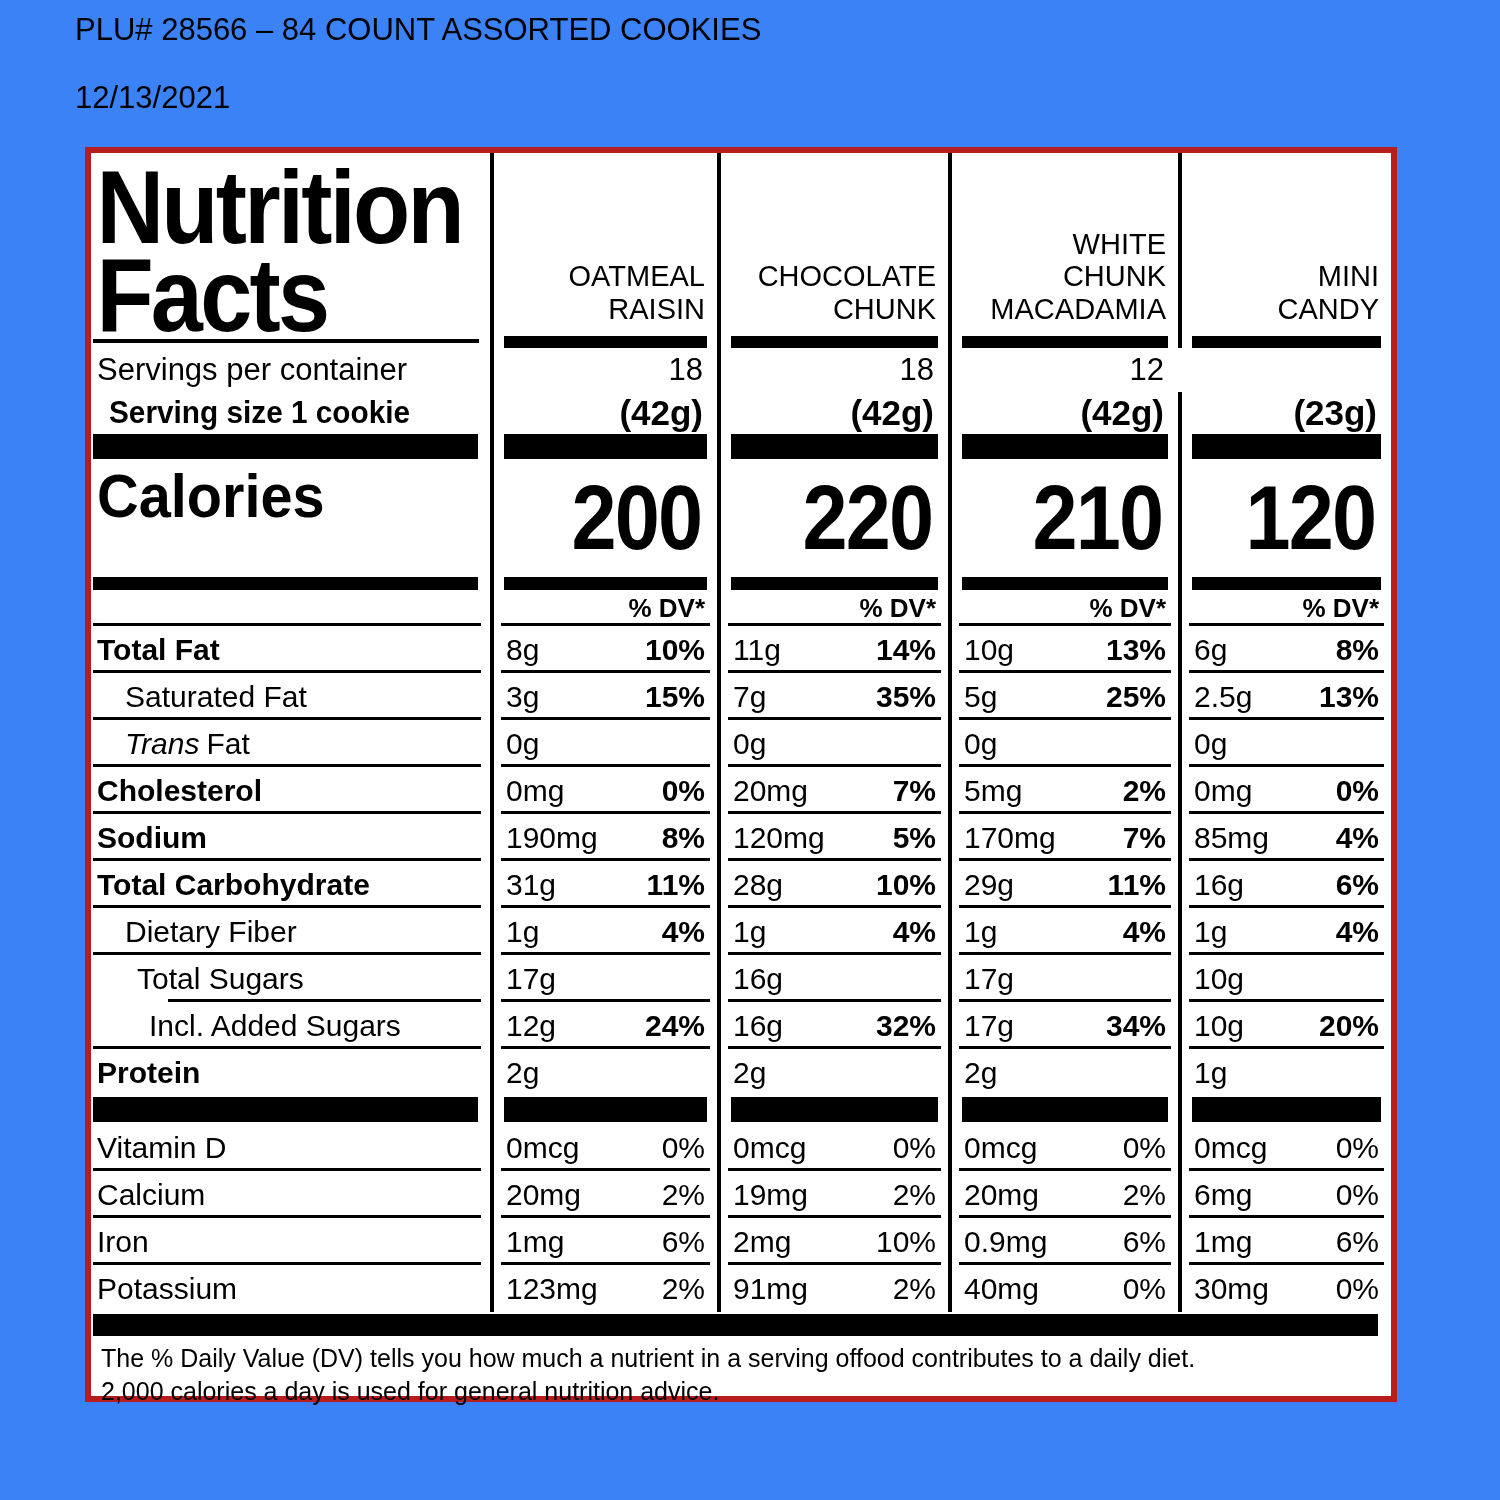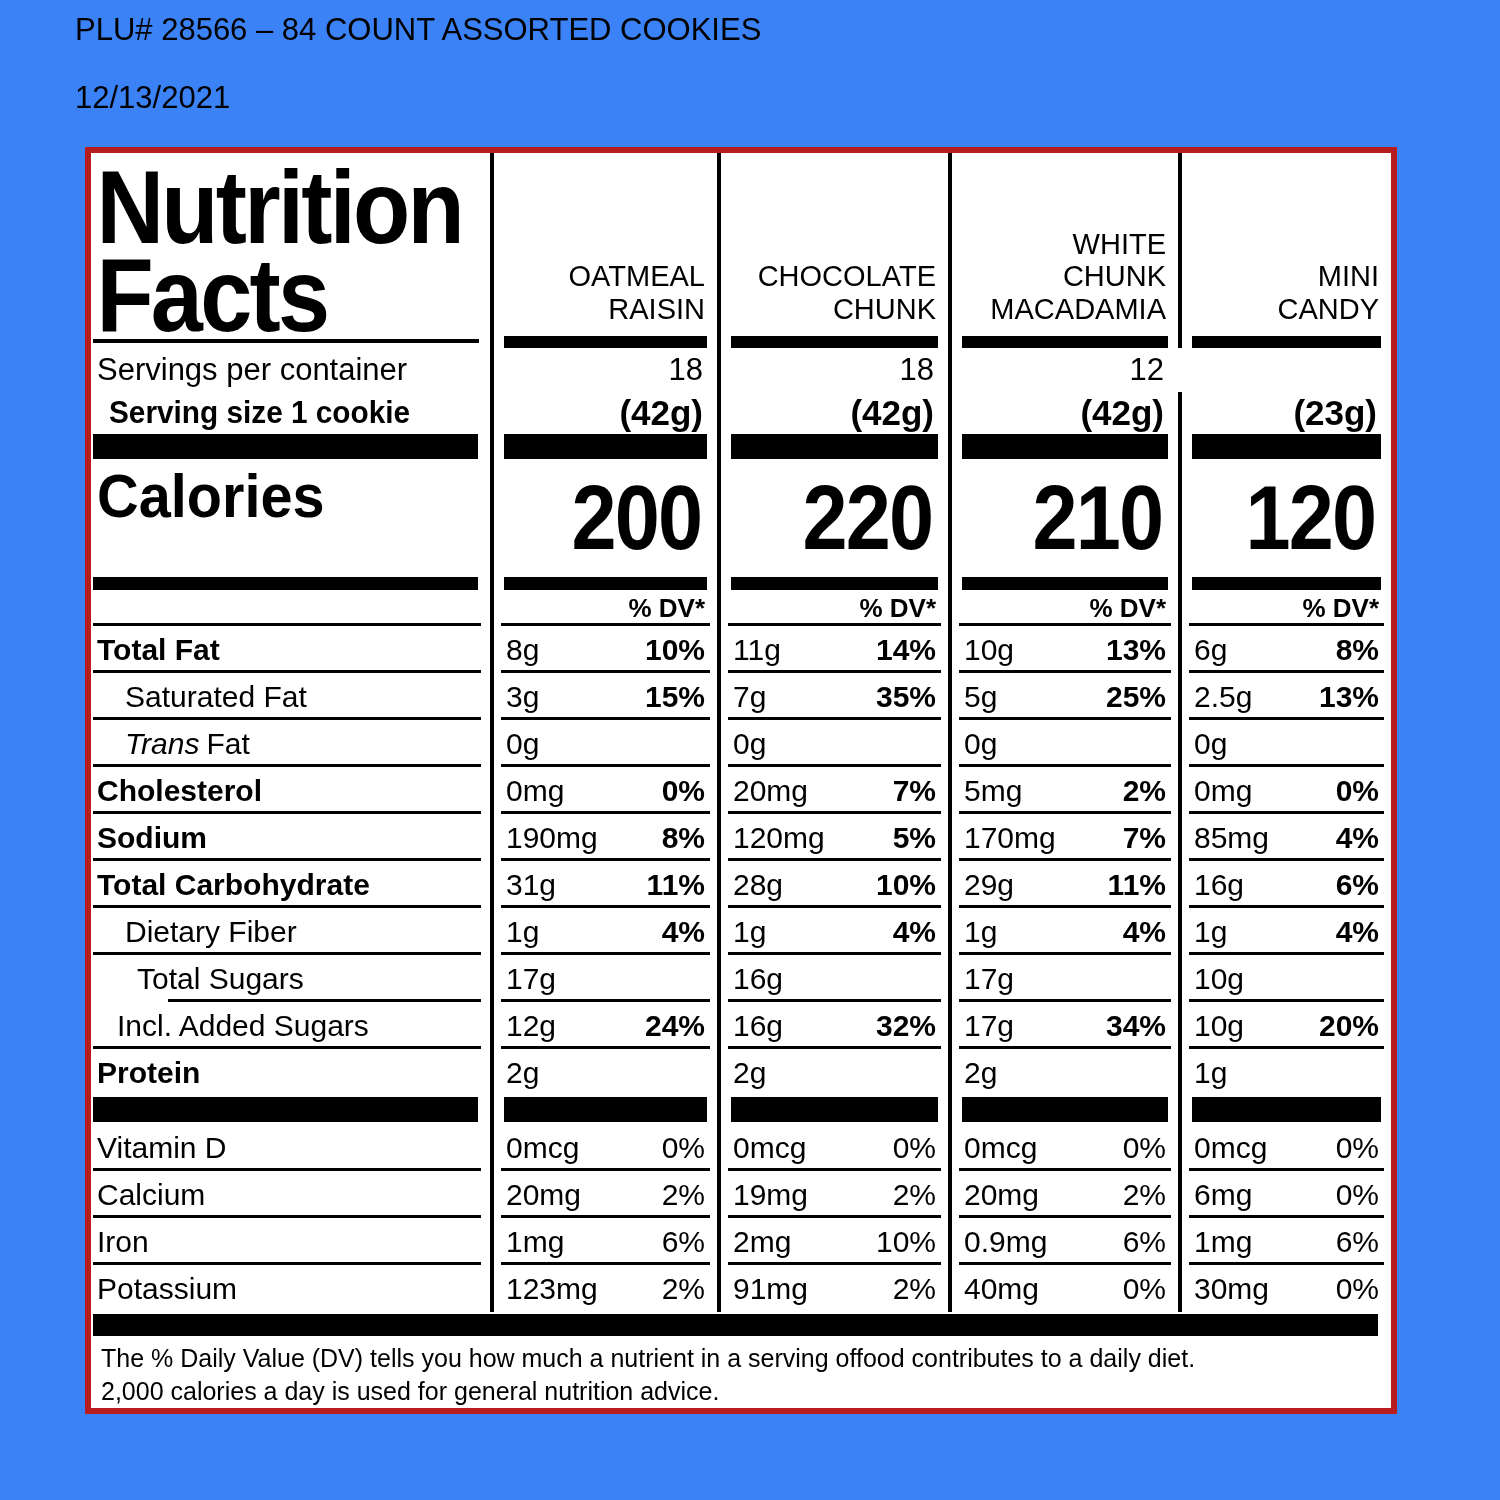--- a/index.html
+++ b/index.html
@@ -21,21 +21,21 @@
   .rh-header { height:195px; }
   .rh-sv     { height:44px; }
   .rh-ss     { height:41px; }
   .rh-bar1   { height:27px; }
   .rh-cal    { height:116px; }
   .rh-bar2   { height:15px; }
   .rh-dv     { height:35px; }
   .rh-n      { height:47px; }
   .rh-vbar   { height:28px; }
   .rh-fb     { height:24px; }
-  .rh-foot   { height:72px; }
+  .rh-foot   { height:60px; }
 
   
   .rule > .c::after {
     content:""; position:absolute; left:7px; right:7px; bottom:0; height:3px; background:#000;
   }
   .rule > .c:first-child::after { left:2px; right:9px; }
   .rule-ind > .c:first-child::after { left:77px; }
 
   
   .tc { overflow:visible; }
@@ -68,21 +68,21 @@
   .calval > span { font-size:90px; font-weight:bold; letter-spacing:-2px; transform:scaleX(0.9); transform-origin:right center; display:inline-block; }
 
   
   .dvc { display:flex; align-items:center; justify-content:flex-end; font-size:26px; font-weight:bold; padding-right:12px; }
 
   
   .nm { display:flex; align-items:center; font-size:30px; padding-left:6px; }
   .nm.b { font-weight:bold; }
   .nm.i1 { padding-left:34px; }
   .nm.i1b { padding-left:46px; }
-  .nm.i2 { padding-left:26px; }
+  .nm.i2 { padding-left:58px; }
   .it { font-style:italic; }
   .restword { margin-left:7px; }
   .nv { display:flex; align-items:center; justify-content:space-between; font-size:30px; padding:0 12px; }
   .pct { font-weight:bold; }
   .pctn { font-weight:normal; }
 
   
   .span-all { grid-column:1 / -1; }
   .fullbar { height:22px; background:#000; margin:2px 13px 0 2px; }
   .foot { font-size:25px; line-height:1.3; padding:6px 12px 0 10px; }

